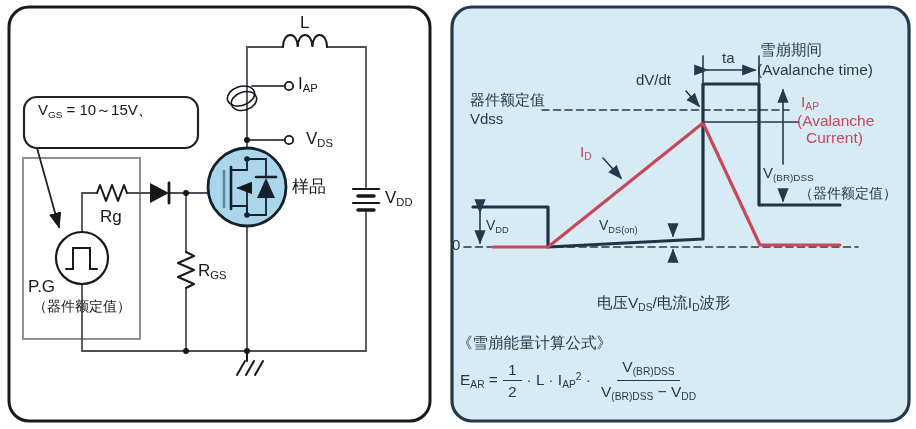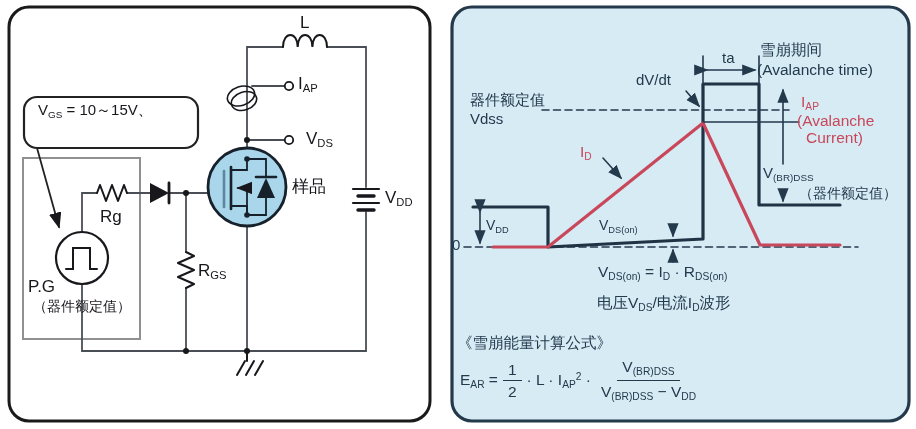--- a/index.html
+++ b/index.html
@@ -173,21 +173,20 @@
 <div class="lbl fs16 navy" style="left:757px;top:61px;">(Avalanche time)</div>
 <div class="lbl fs16 red" style="left:801px;top:93px;">I<sub>AP</sub></div>
 <div class="lbl fs16 red" style="left:797px;top:112px;">(Avalanche</div>
 <div class="lbl fs16 red" style="left:806px;top:129px;">Current)</div>
 <div class="lbl fs16 red" style="left:580px;top:143px;">I<sub>D</sub></div>
 <div class="lbl fs14 navy" style="left:486px;top:218px;">V<sub>DD</sub></div>
 <div class="lbl fs15 navy" style="left:452px;top:237px;">0</div>
 <div class="lbl fs14 navy" style="left:599px;top:218px;">V<sub>DS(on)</sub></div>
 <div class="lbl fs15 navy" style="left:763px;top:165px;">V<sub>(BR)DSS</sub></div>
 <div class="lbl fs14 navy" style="left:799px;top:186px;">（器件额定值）</div>
-<div class="lbl fs16 navy" style="left:598px;top:263px;">V<sub>DS(on)</sub> = I<sub>D</sub> · R<sub>DS(on)</sub></div>
 <div class="lbl fs16 navy" style="left:597px;top:294px;">电压V<sub>DS</sub>/电流I<sub>D</sub>波形</div>
 <div class="lbl fs16 navy" style="left:457px;top:334px;">《雪崩能量计算公式》</div>
 
 <div class="lbl fs16 navy ear-row" style="left:460px;top:358px;">
   <span>E<sub>AR</sub> = </span>
   <span class="frac">
     <span class="num">1</span>
     <span class="den">2</span>
   </span>
   <span>· L · I<sub>AP</sub><sup>2</sup> ·</span>

